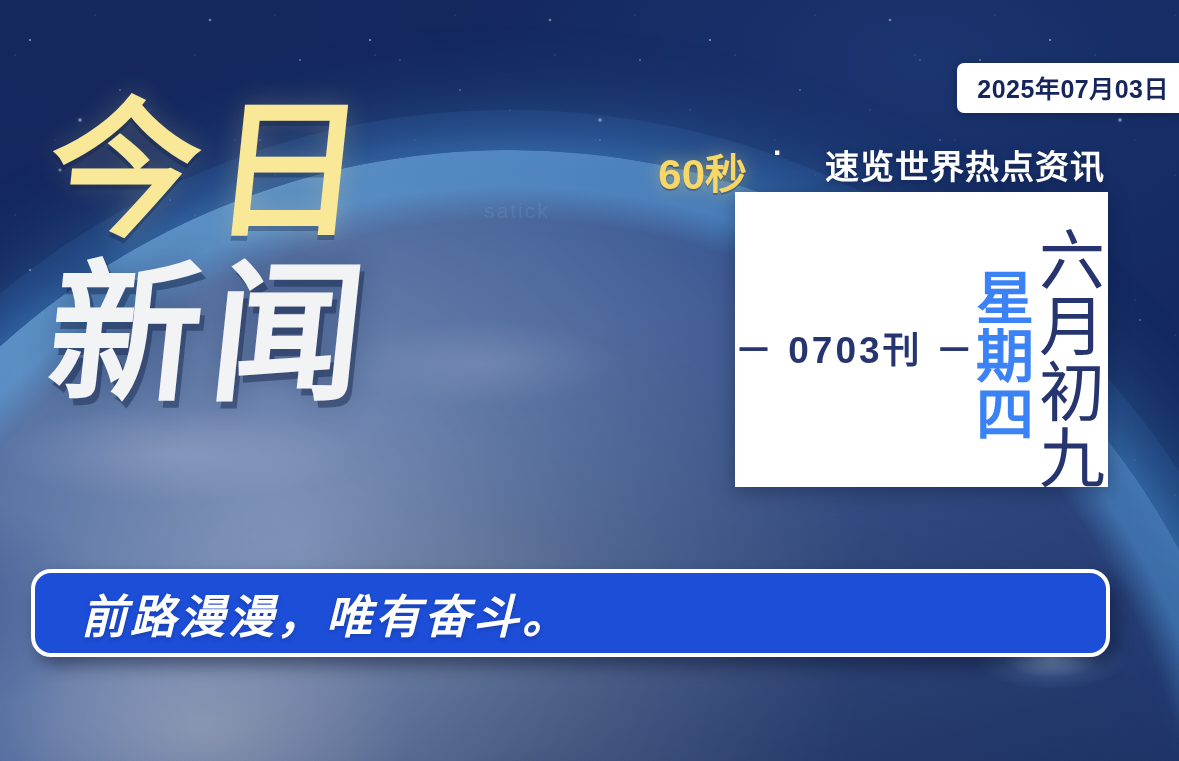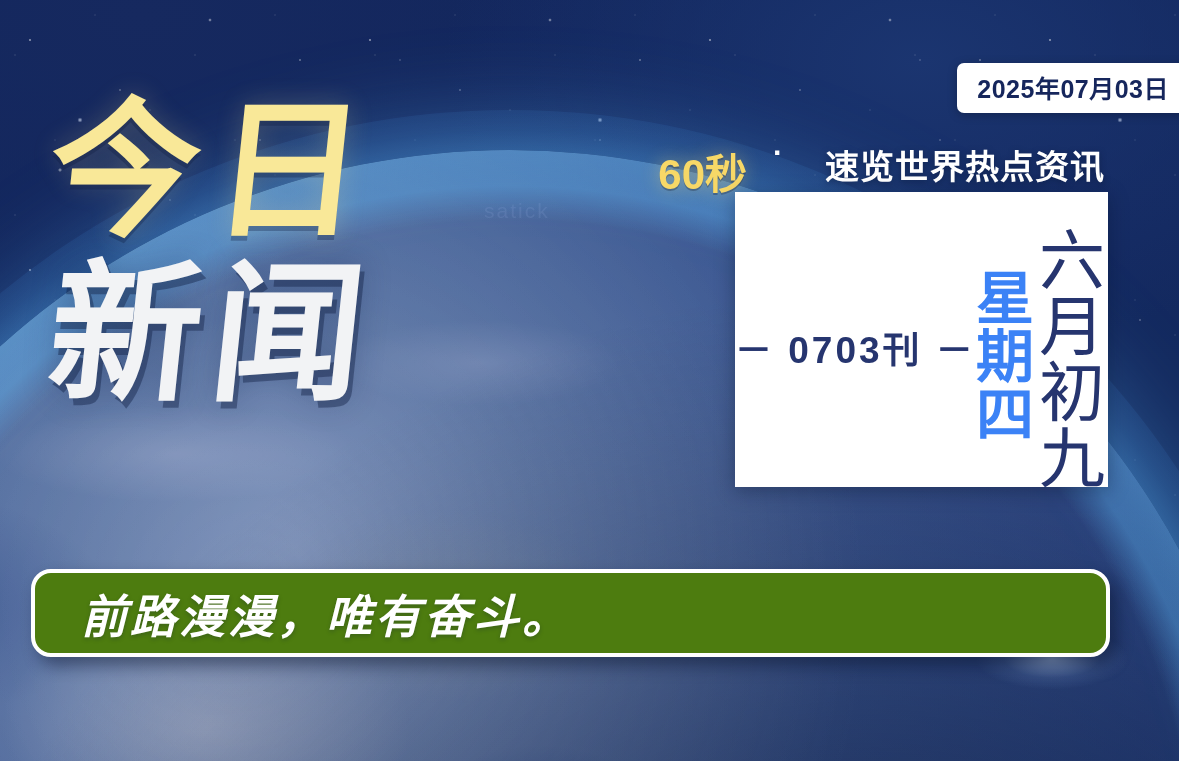--- a/index.html
+++ b/index.html
@@ -248,21 +248,21 @@
     font-weight:400;
     color:#26356f;
     letter-spacing:5px;
   }
 
   
   .quote-bar{
     position:absolute;
     left:31px; top:569px;
     width:1079px; height:88px;
-    background:#4d7c0f;
+    background:#1d4ed8;
     border:4px solid #ffffff;
     border-radius:20px;
     box-sizing:border-box;
     display:flex;
     align-items:center;
     box-shadow:7px 9px 16px rgba(6,16,42,.45);
   }
   .quote-text{
     font-size:46px;
     font-weight:700;

